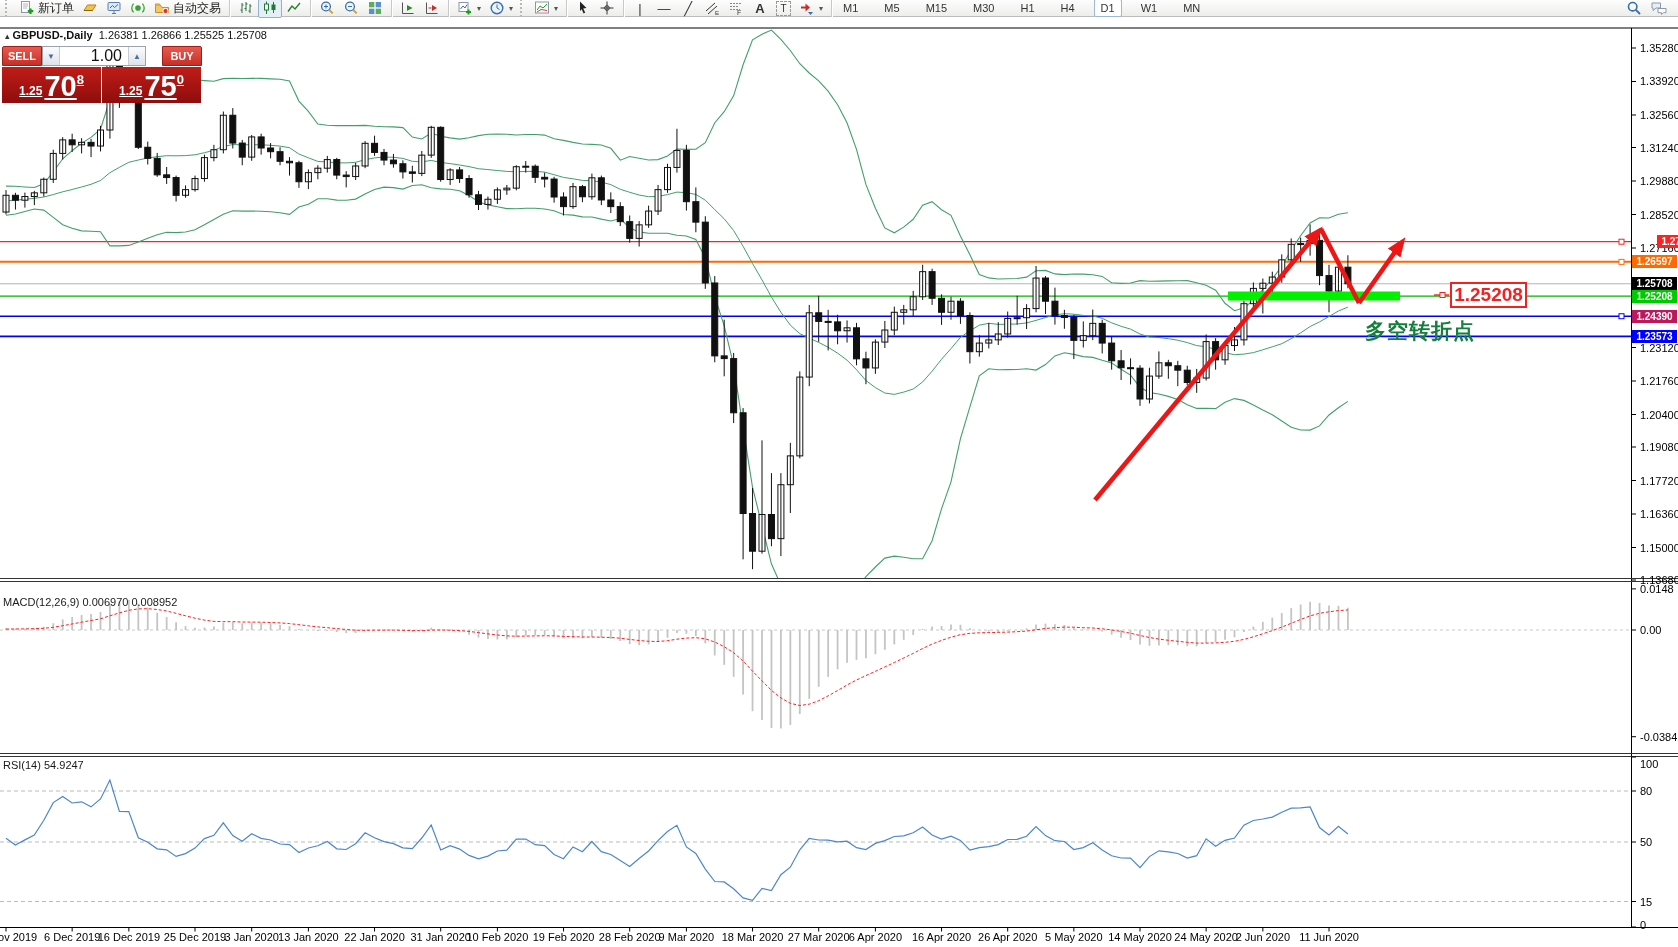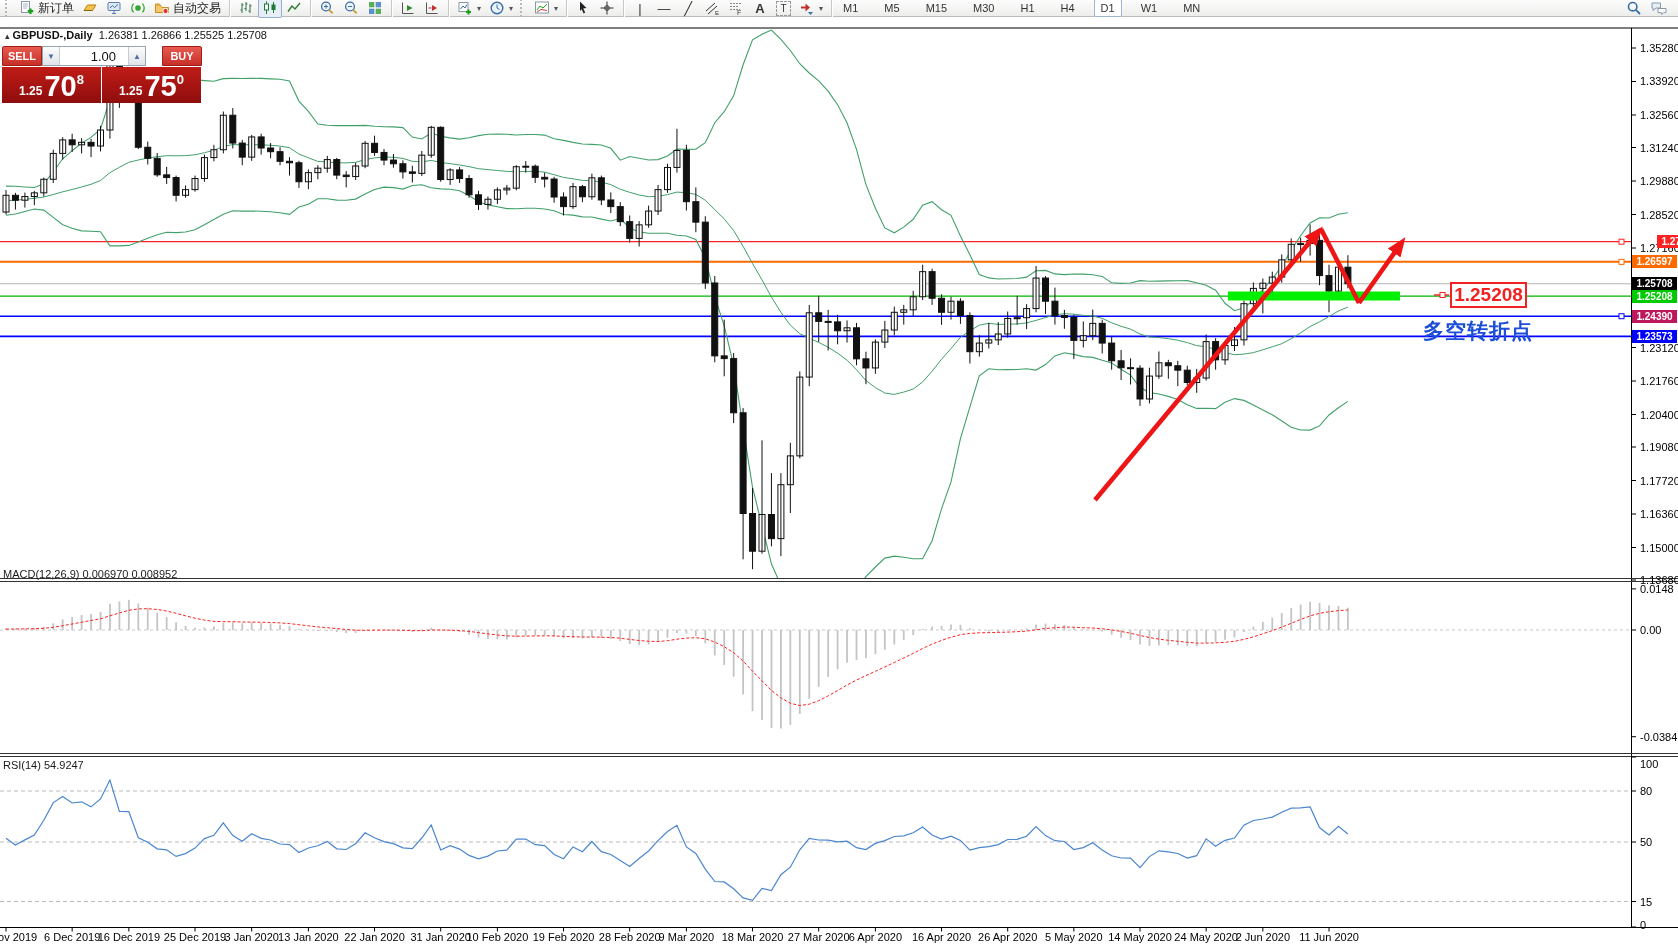--- a/index.html
+++ b/index.html
@@ -17,39 +17,39 @@
   .glyph{font-size:13px;color:#333;width:16px;text-align:center;}
   .rt-icons{margin-left:auto;display:flex;align-items:center;gap:8px;padding-right:10px;}
   
   #chartwrap{position:absolute;left:0;top:0;width:1678px;height:947px;}
   #overlay{position:absolute;left:0;top:0;width:1678px;height:947px;pointer-events:none;z-index:5;}
   #title{position:absolute;left:5px;top:29px;font-size:11px;color:#111;}
   #title b{font-weight:700;}
   .win-ic{color:#333;font-size:9px;margin-right:3px;}
   .badge{position:absolute;left:1632px;width:45px;height:13px;font-size:10px;font-weight:700;color:#fff;text-align:center;line-height:13px;}
   #panelabel-macd,#panelabel-rsi{position:absolute;left:3px;font-size:11px;color:#1a1a1a;}
-  #panelabel-macd{top:568px;} #panelabel-rsi{top:759px;}
+  #panelabel-macd{top:596px;} #panelabel-rsi{top:759px;}
   
   #tradepanel{position:absolute;left:2px;top:46px;width:200px;z-index:6;}
   .tp-row1{display:flex;height:20px;}
   .tp-btn{background:linear-gradient(#e85a50,#c62f28);color:#fff;font-weight:700;font-size:11px;display:flex;align-items:center;justify-content:center;border:1px solid #9e1f1a;box-sizing:border-box;}
   .tp-sell{width:40px;border-radius:2px 0 0 0;text-align:right;}
   .tp-buy{width:40px;margin-left:16px;border-radius:0 2px 0 0;}
   .tp-spin{flex:1;display:flex;border:1px solid #9aa4ae;background:#fff;box-sizing:border-box;}
   .tp-arrowbtn{width:16px;background:linear-gradient(#fcfcfc,#dfe3e8);color:#4a6fa5;font-size:8px;display:flex;align-items:center;justify-content:center;border-right:1px solid #c5ccd4;}
   .tp-arrowbtn.r{border-right:none;border-left:1px solid #c5ccd4;}
-  .tp-vol{flex:1;font-size:13px;color:#111;display:flex;align-items:center;justify-content:flex-end;padding-right:12px;}
+  .tp-vol{flex:1;font-size:16px;color:#111;display:flex;align-items:center;justify-content:flex-end;padding-right:6px;}
   .tp-row2{display:flex;margin-top:1px;height:36px;gap:1px;}
-  .tp-price{width:99px;background:linear-gradient(#c01c17,#8e0d0d);color:#fff;display:flex;align-items:flex-end;justify-content:center;padding-bottom:2px;position:relative;}
+  .tp-price{width:99px;background:linear-gradient(#c01c17,#8e0d0d);color:#fff;display:flex;align-items:flex-end;justify-content:center;padding-bottom:2px;position:relative;text-decoration:underline;}
   .tp-small{font-size:12px;font-weight:700;margin-right:2px;margin-bottom:3px;}
   .tp-big{font-size:29px;font-weight:700;line-height:29px;text-align:right;}
   .tp-sup{font-size:13px;font-weight:700;margin-bottom:14px;}
   
   #lvlbox{position:absolute;left:1450px;top:282px;width:73px;height:22px;border:2px solid #f32222;background:#fff;color:#f32222;font-size:19px;font-weight:700;text-align:center;line-height:22px;z-index:6;}
-  #cntext{position:absolute;left:1423px;top:317px;font-size:21px;font-weight:700;color:#1d4ed8;z-index:6;letter-spacing:1px;}
+  #cntext{position:absolute;left:1365px;top:317px;font-size:21px;font-weight:700;color:#15803d;z-index:6;letter-spacing:1px;}
   svg text{font-family:"Liberation Sans","DejaVu Sans",sans-serif;}
 </style>
 </head>
 <body>
 
 <div id="app">
 
   <div id="chartwrap">
     <svg id="chart-svg" width="1678" height="947">
         <defs>

